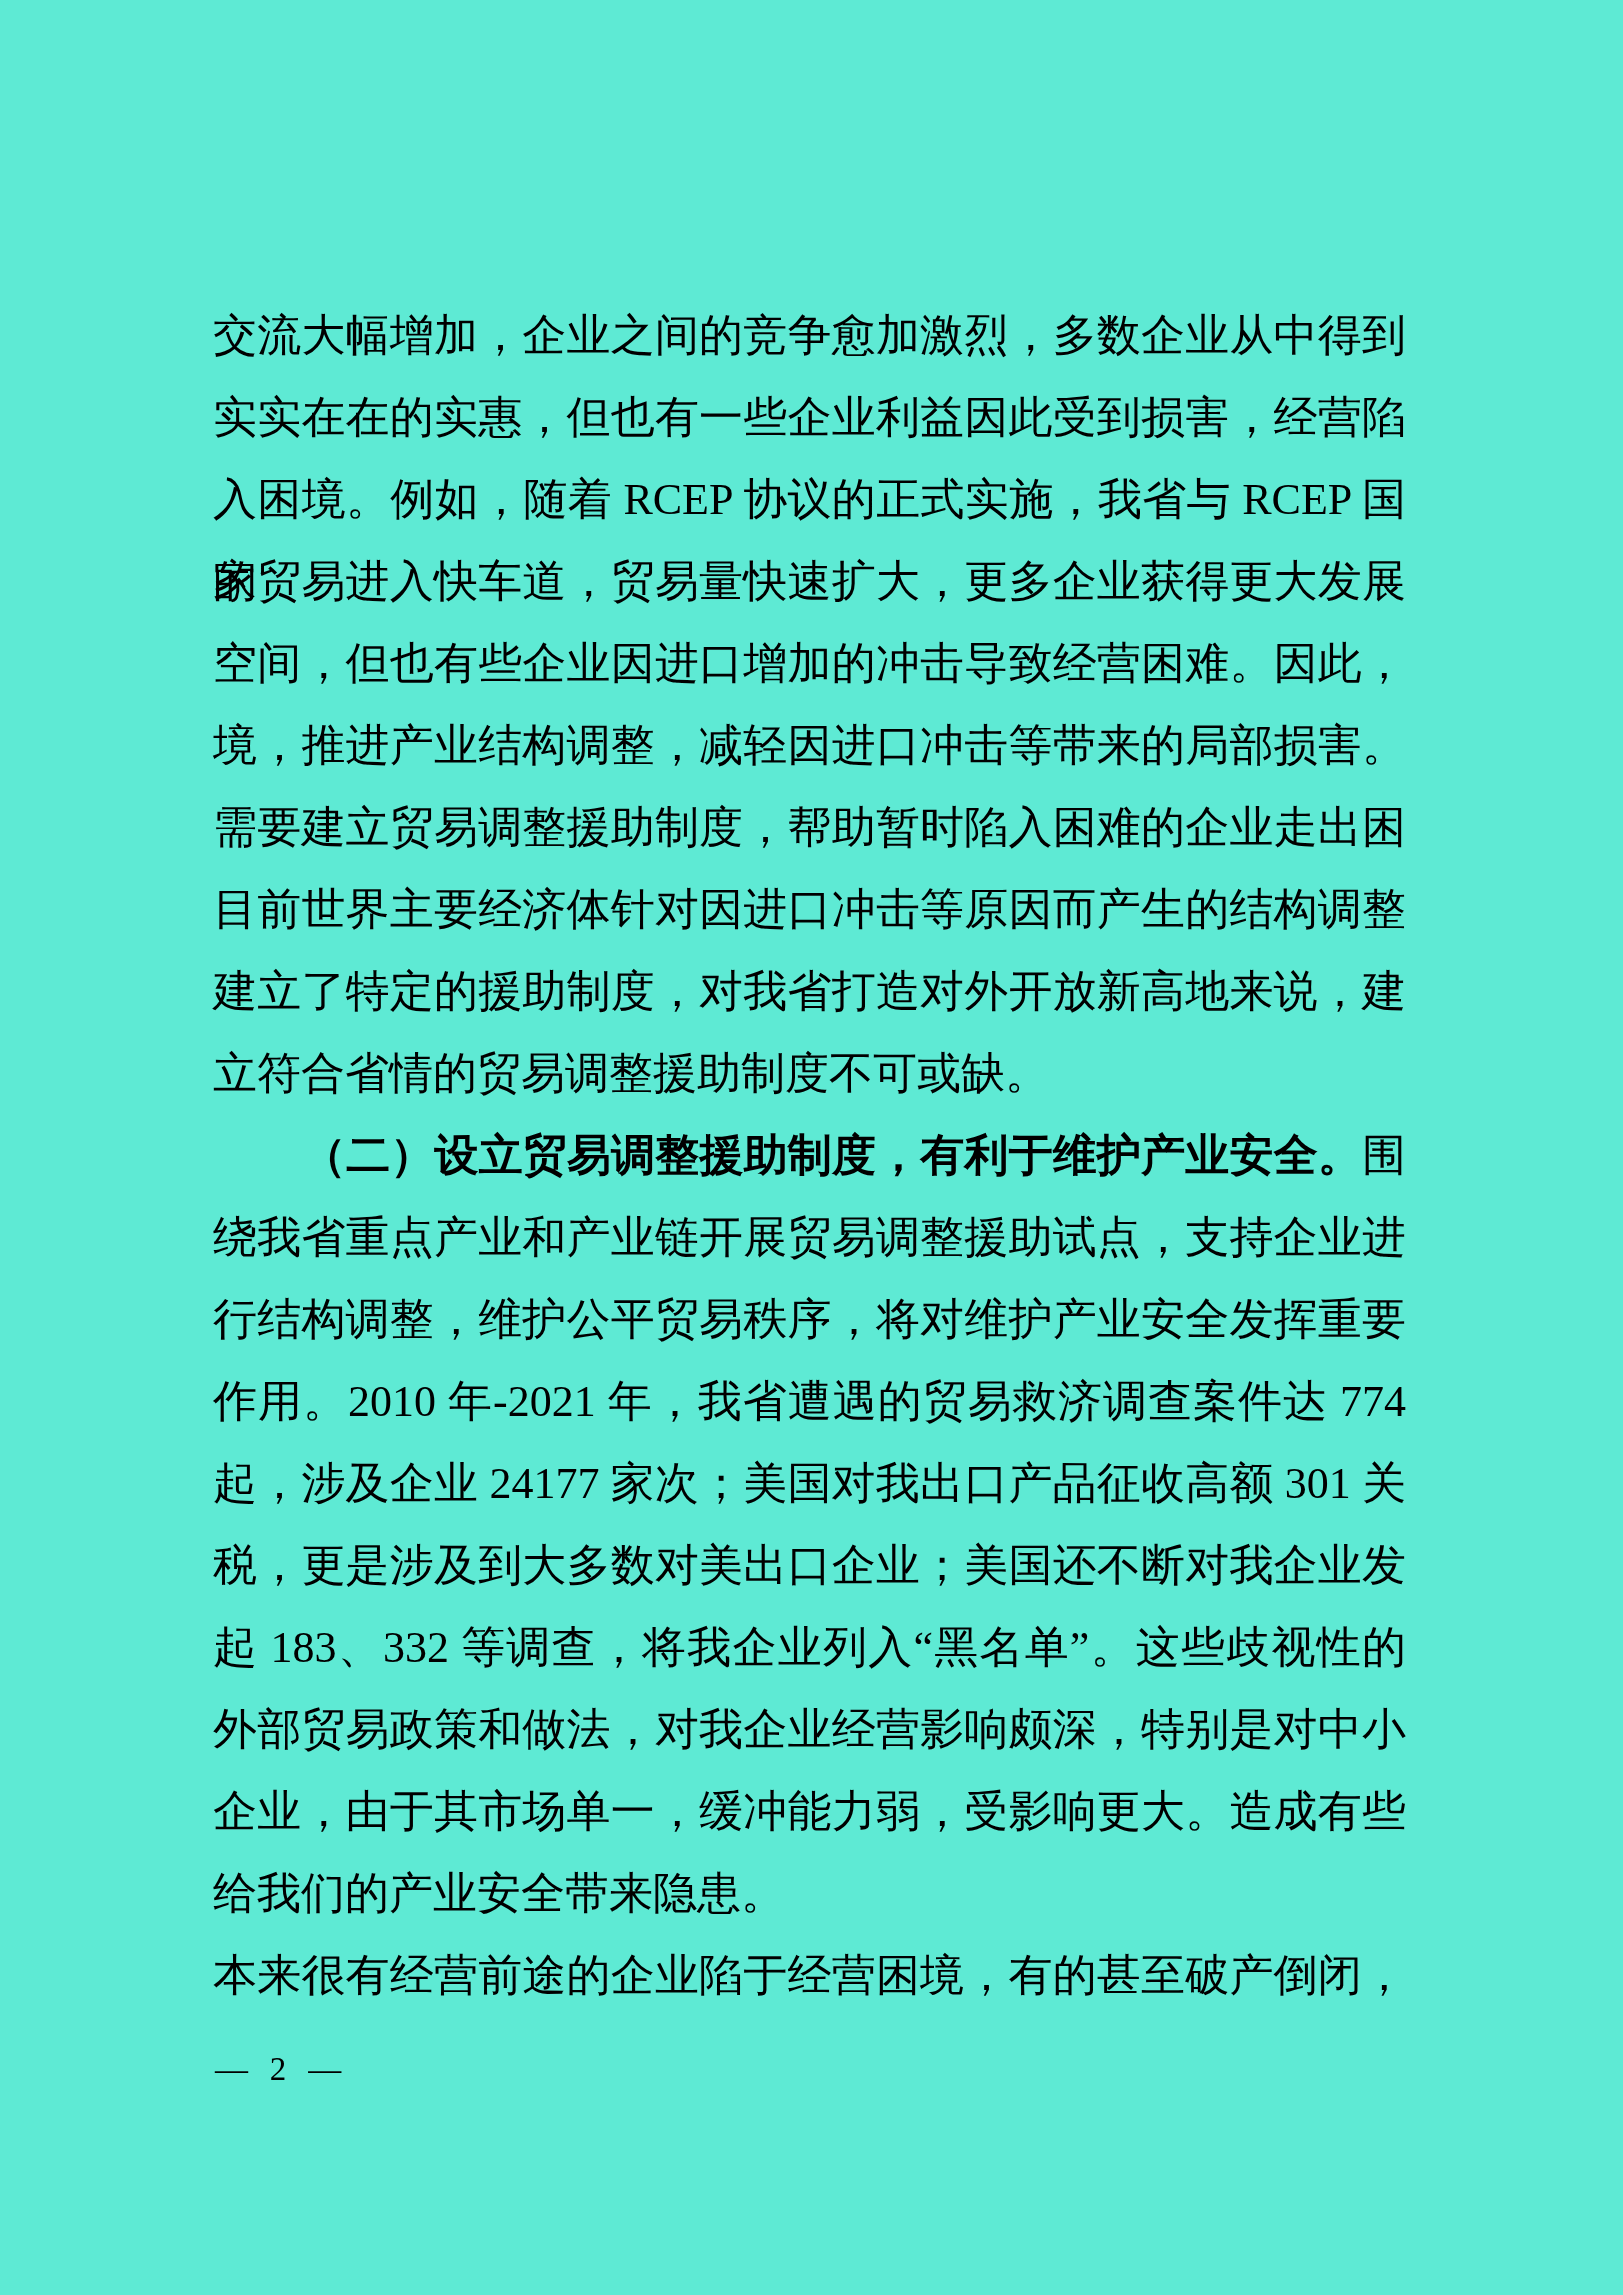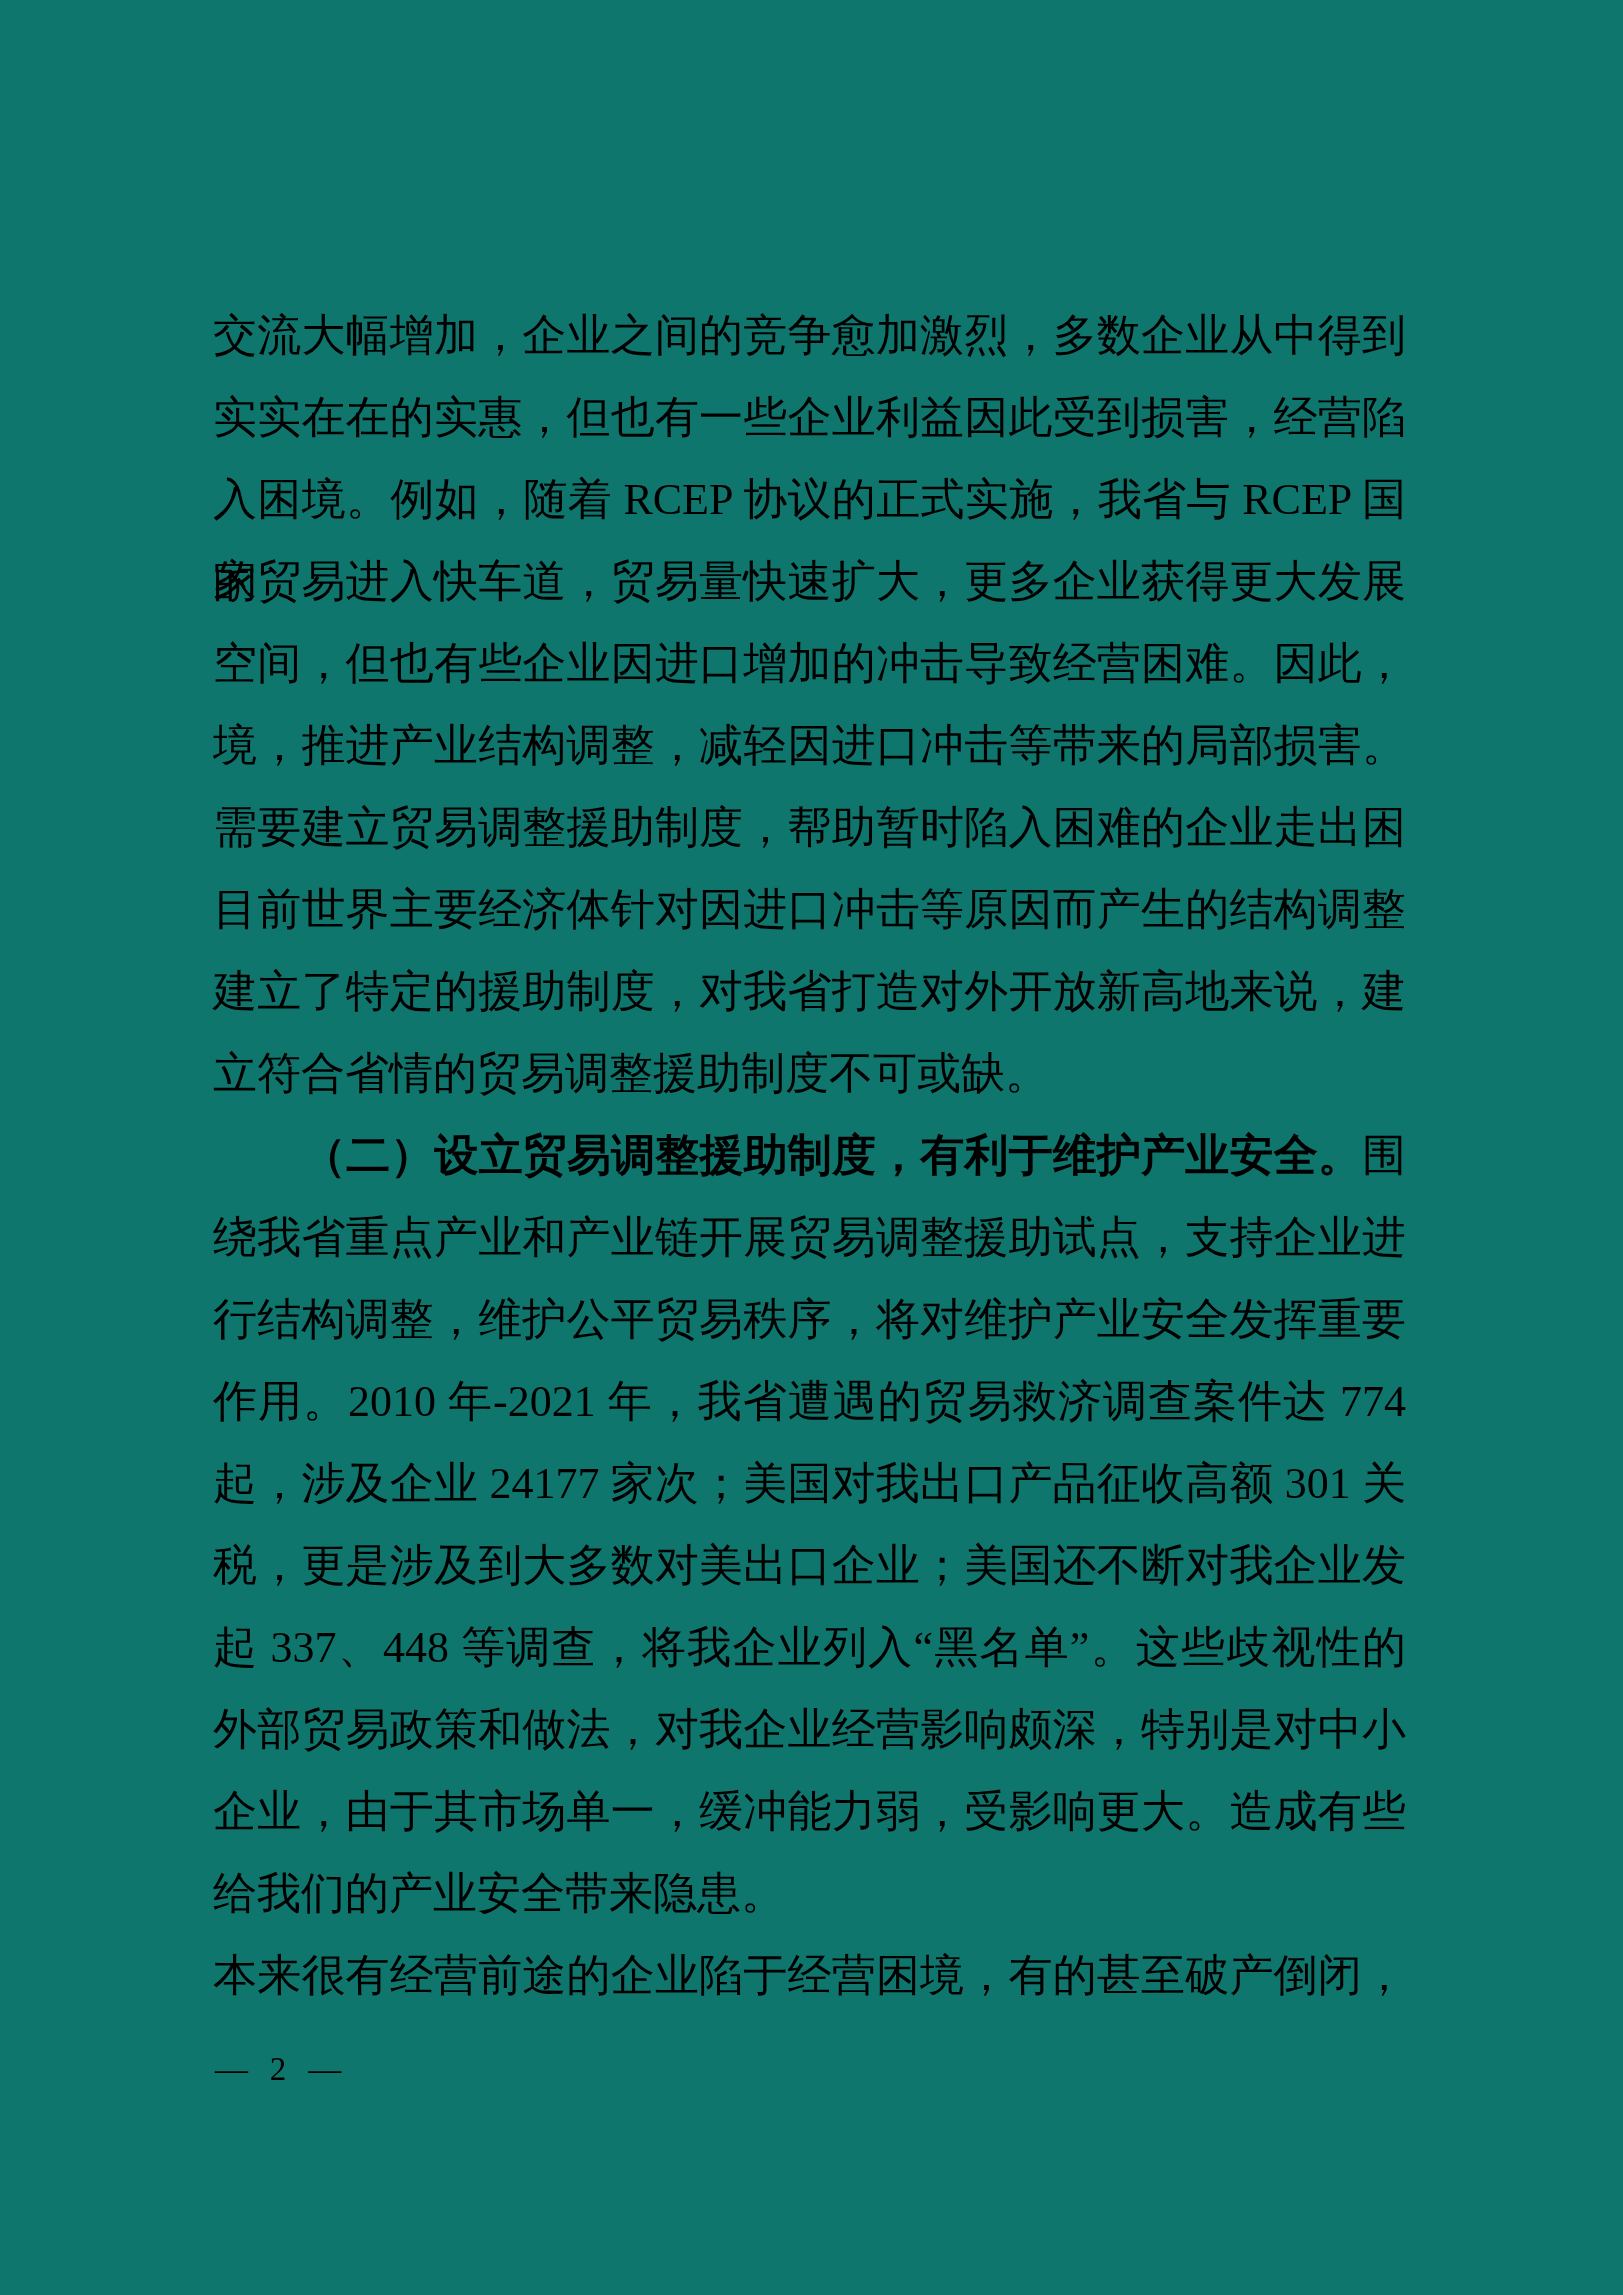--- a/index.html
+++ b/index.html
@@ -5,21 +5,21 @@
   html, body {
     margin: 0;
     padding: 0;
     background: #e8e8e8;
   }
   .page {
     position: relative;
     width: 1623px;
     height: 2295px;
     margin: 0 auto;
-    background: #0f766e;
+    background: #5eead4;
     color: #000000;
     font-family: "Liberation Serif", "DejaVu Serif", serif;
     overflow: hidden;
   }
   .body-text {
     position: absolute;
     left: 213px;
     top: 295px;
     width: 1193px;
   }
@@ -67,21 +67,21 @@
       <div class="line"><span>需要建立贸易调整援助制度，帮助暂时陷入困难的企业走出困</span></div>
       <div class="line"><span>目前世界主要经济体针对因进口冲击等原因而产生的结构调整</span></div>
       <div class="line"><span>建立了特定的援助制度，对我省打造对外开放新高地来说，建</span></div>
       <div class="line no-stretch"><span>立符合省情的贸易调整援助制度不可或缺。</span></div>
       <div class="line indent"><span class="seg-bold">（二）设立贸易调整援助制度，有利于维护产业安全。</span><span>围</span></div>
       <div class="line"><span>绕我省重点产业和产业链开展贸易调整援助试点，支持企业进</span></div>
       <div class="line"><span>行结构调整，维护公平贸易秩序，将对维护产业安全发挥重要</span></div>
       <div class="line"><span>作用。2010 年-2021 年，我省遭遇的贸易救济调查案件达 774</span></div>
       <div class="line"><span>起，涉及企业 24177 家次；美国对我出口产品征收高额 301 关</span></div>
       <div class="line"><span>税，更是涉及到大多数对美出口企业；美国还不断对我企业发</span></div>
-      <div class="line"><span>起 337、448 等调查，将我企业列入“黑名单”。这些歧视性的</span></div>
+      <div class="line"><span>起 183、332 等调查，将我企业列入“黑名单”。这些歧视性的</span></div>
       <div class="line"><span>外部贸易政策和做法，对我企业经营影响颇深，特别是对中小</span></div>
       <div class="line"><span>企业，由于其市场单一，缓冲能力弱，受影响更大。造成有些</span></div>
       <div class="line no-stretch"><span>给我们的产业安全带来隐患。</span></div>
       <div class="line"><span>本来很有经营前途的企业陷于经营困境，有的甚至破产倒闭，</span></div>
     </main>
   <footer class="page-number">— 2 —</footer>
 </div>
 
 
 </body></html>

